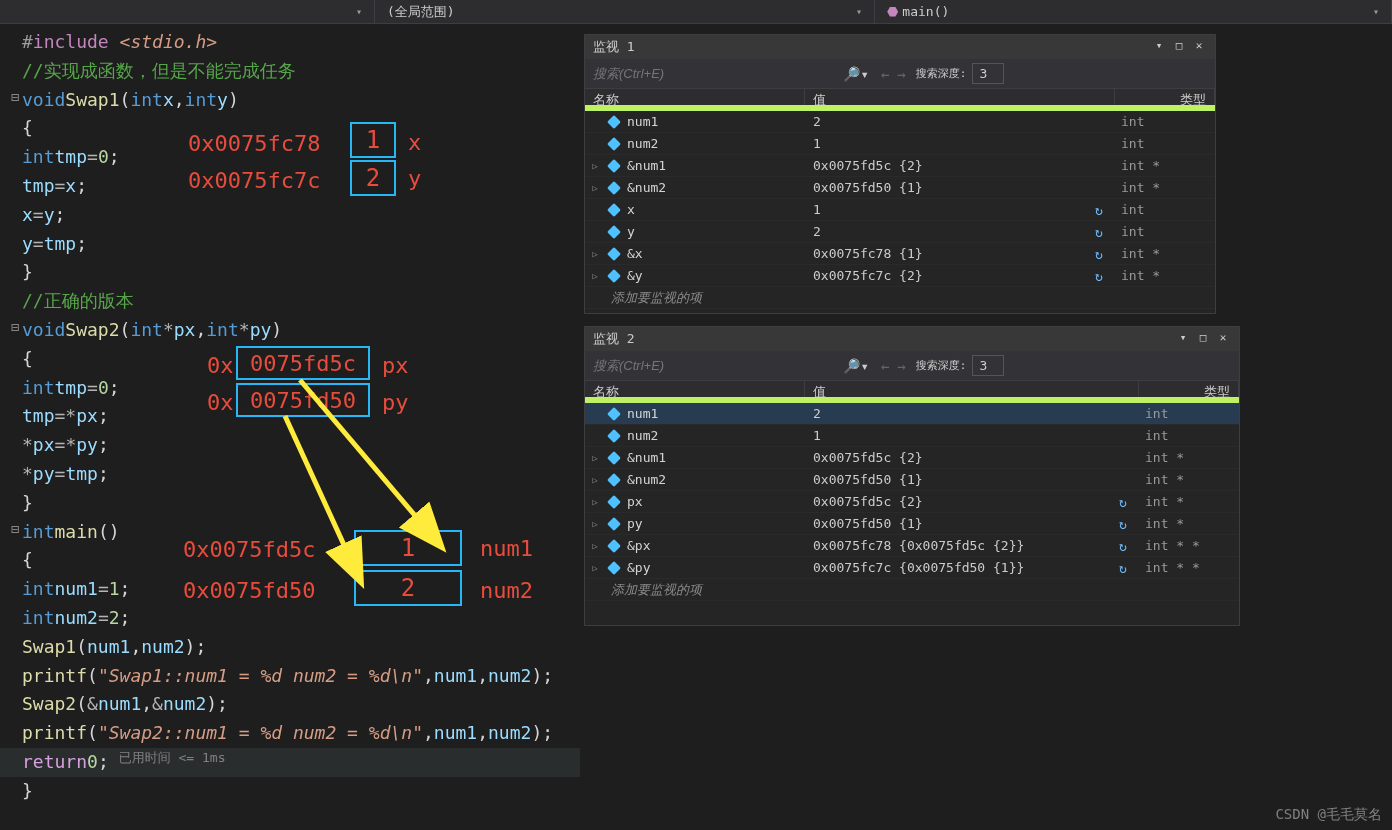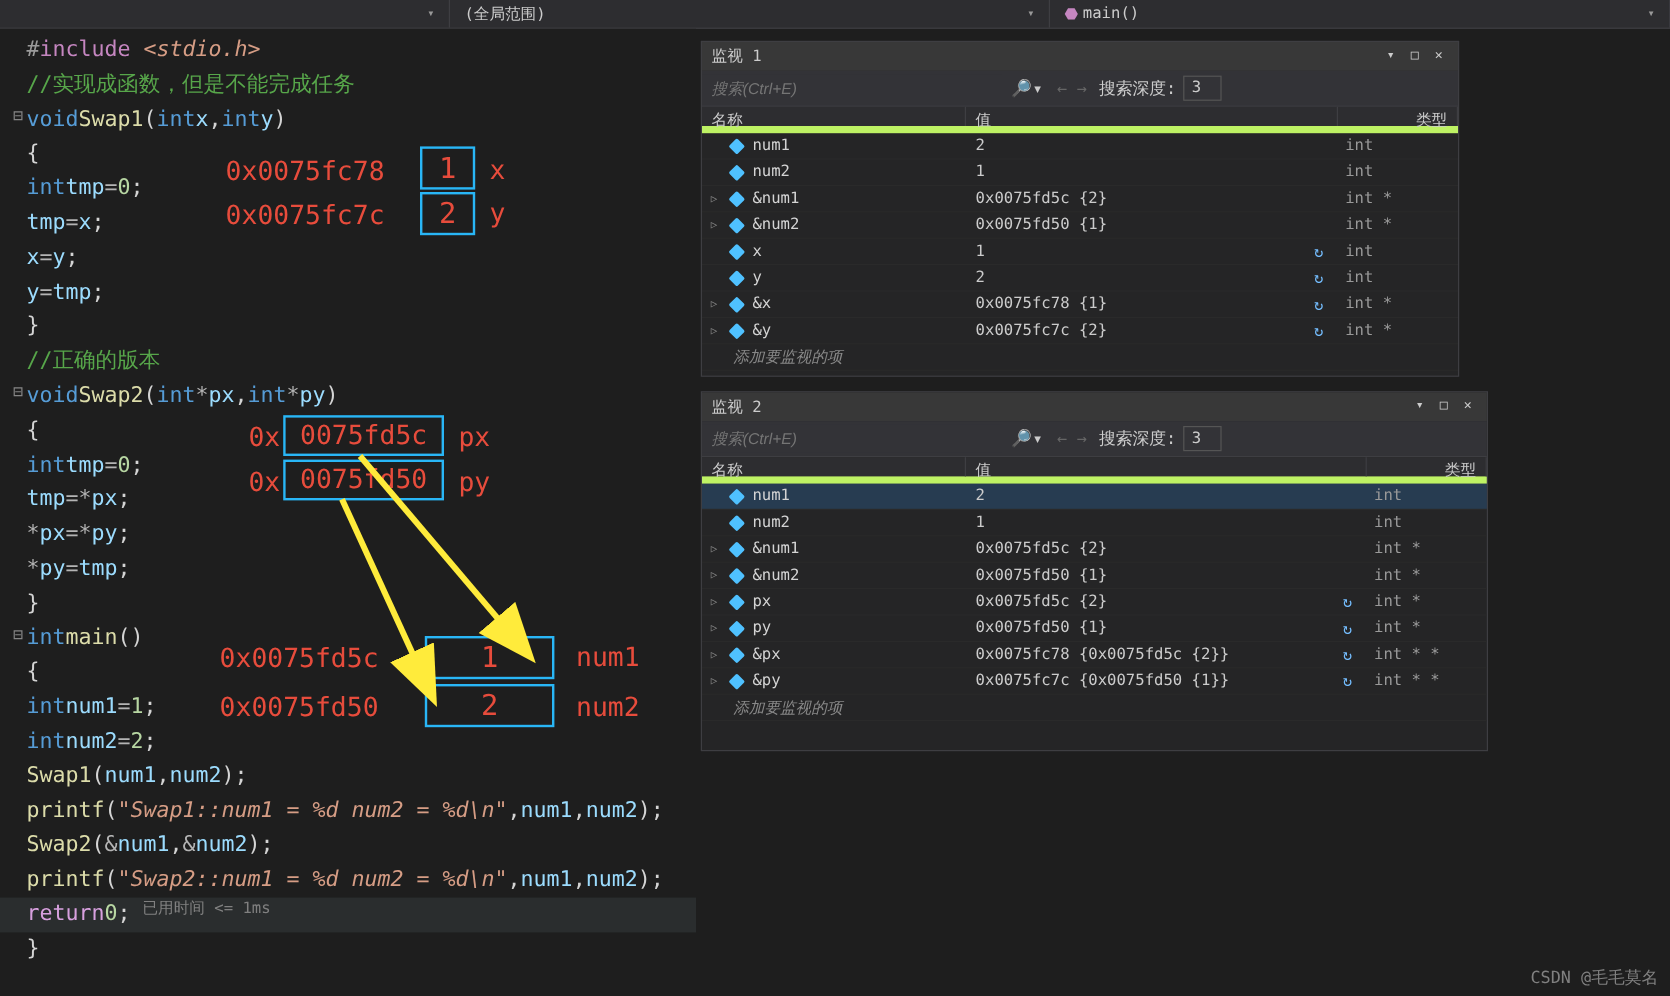--- a/index.html
+++ b/index.html
@@ -110,21 +110,21 @@
   flex: 0 0 250px;
   background: #333337;
   border: none;
   color: #999;
   padding: 4px 8px;
   font-size: 13px;
   font-style: italic;
 }
 .search-icon { color: #ccc; padding: 0 8px; font-size: 14px; }
 .nav-arrows { color: #666; padding: 0 4px; display: flex; gap: 8px; }
-.depth-label { color: #ccc; font-size: 14px; padding: 0 6px; }
+.depth-label { color: #ccc; font-size: 11px; padding: 0 6px; }
 .depth-select {
   background: #333337;
   border: 1px solid #555;
   color: #ccc;
   padding: 2px 16px 2px 6px;
   font-size: 13px;
 }
 .watch-header {
   display: flex;
   background: #2d2d30;

